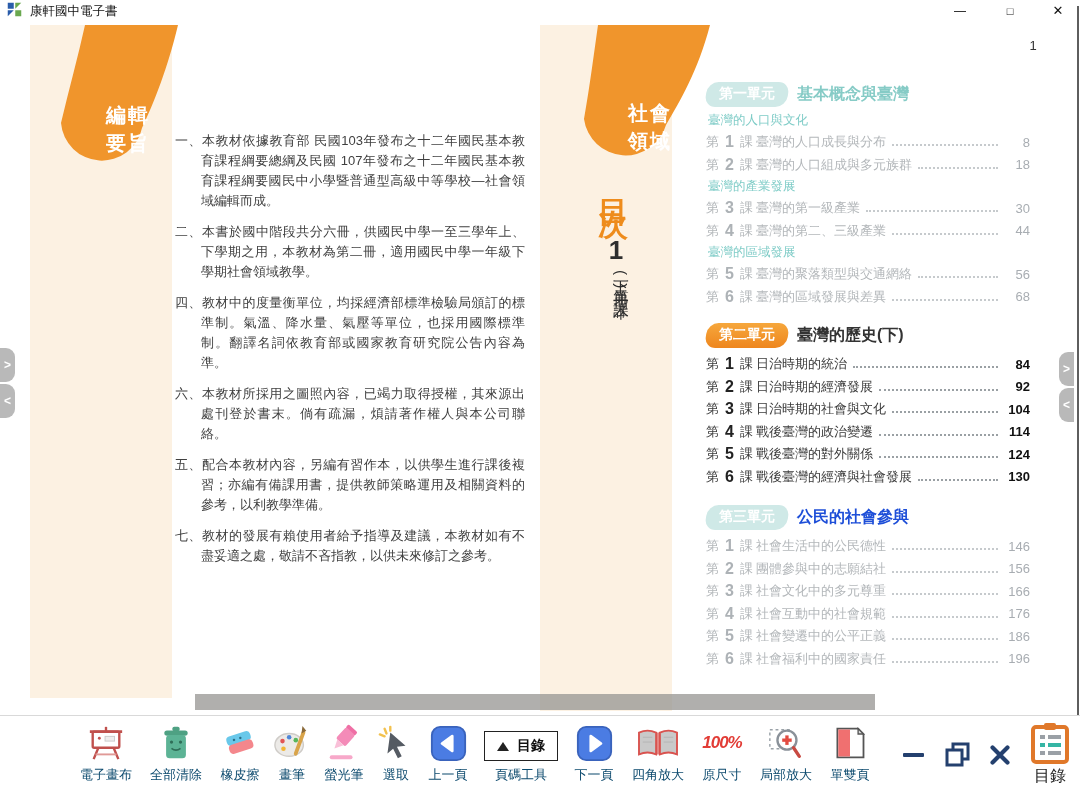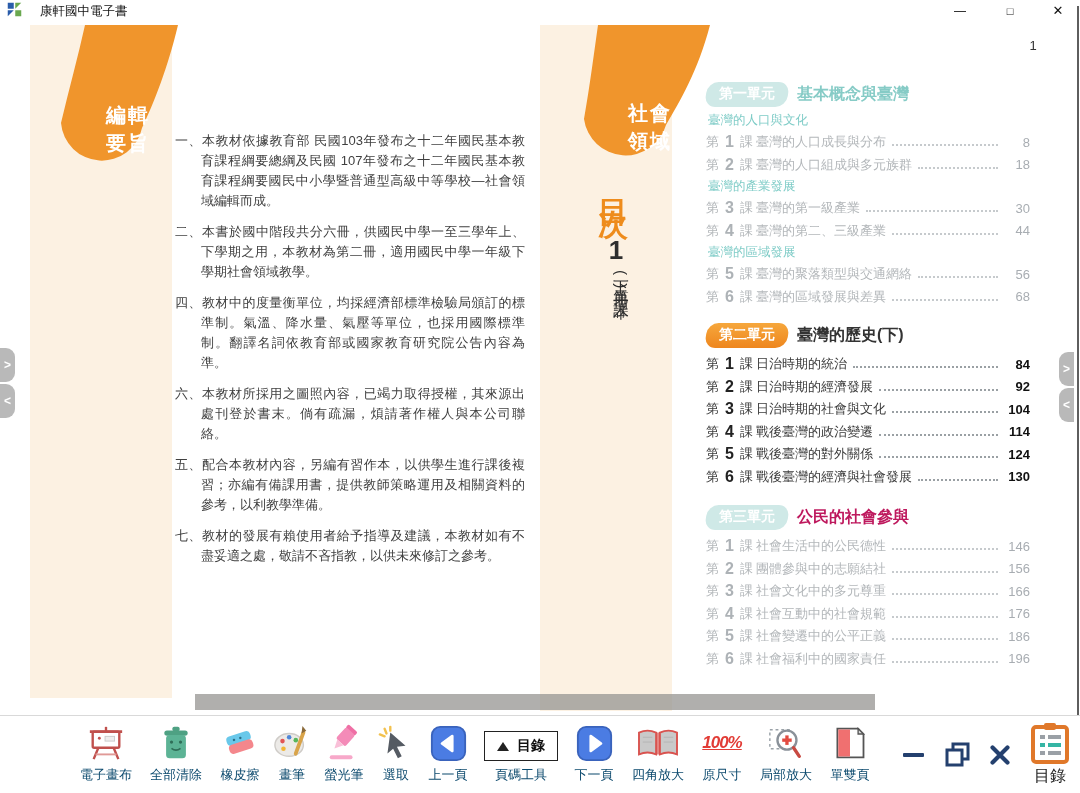--- a/index.html
+++ b/index.html
@@ -1,21 +1,21 @@
 <!DOCTYPE html>
 <html><head>
 <meta charset="utf-8">
 <style>
   * { margin:0; padding:0; box-sizing:border-box; }
   html,body { width:1080px; height:793px; overflow:hidden; }
   body { position:relative; background:#fff; font-family:"Liberation Sans","DejaVu Sans",sans-serif; }
 
   
   .titlebar { position:absolute; left:0; top:0; width:1080px; height:22px; background:#fff;
-              display:flex; align-items:center; padding-left:7px; gap:18px; }
+              display:flex; align-items:center; padding-left:7px; gap:8px; }
   .titlebar .app-title { font-size:12.5px; color:#111; }
   .win-btn { position:absolute; top:2px; width:30px; height:18px; text-align:center; line-height:18px;
              font-size:12px; color:#111; cursor:default; }
   .win-min  { left:945px; }
   .win-max  { left:995px; font-size:11px; }
   .win-close{ left:1043px; font-size:13px; }
   .win-edge { position:absolute; left:1077px; top:6px; width:2px; height:738px; background:#5e5e5e; }
 
   
   .page { position:absolute; background:#fff; }
@@ -50,21 +50,21 @@
                 transform:skewX(-8deg); }
   .unit-badge span{ display:inline-block; transform:skewX(8deg); }
   .unit-title { font-size:16px; font-weight:bold; }
   .u1 .unit-badge { background:#cfe9e7; }
   .u1 .unit-title { color:#86cbc6; }
   .u2 { margin-top:15px; }
   .u2 .unit-badge { background:linear-gradient(180deg,#f6a73c,#ee861e); }
   .u2 .unit-title { color:#333; }
   .u3 { margin-top:17px; }
   .u3 .unit-badge { background:#cfe9e7; }
-  .u3 .unit-title { color:#be185d; }
+  .u3 .unit-title { color:#1d4ed8; }
   .sec-heading { font-size:12.5px; color:#7fccc7; margin:2px 0 2px 2px; height:17px; }
   .lesson { display:flex; align-items:center; height:22.5px; font-size:13px; }
   .lesson .pre { }
   .lesson .num { font-size:16px; font-weight:bold; margin:0 6px; }
   .lesson .ltitle { margin-left:3px;font-family:Liberation Mono, monospace; }
   .leader { flex:1; border-bottom:2px dotted #c6cacd; margin:0 6px; position:relative; top:3px; }
   .lpage { min-width:26px; text-align:right; font-size:13px; }
   .u-inactive .pre,.u-inactive .ltitle { color:#b3b7ba; }
   .u-inactive .num { color:#adb2b6; }
   .u-inactive .lpage { color:#a8adb2; }
@@ -95,21 +95,21 @@
   .ks-logo { position:absolute; left:36px; top:722px; }
   .tool { display:flex; flex-direction:column; align-items:center; gap:3px; cursor:default; }
   .tool .ticon { height:40px; display:flex; align-items:center; justify-content:center; }
   .tool .tlabel { font-size:13px; color:#0c4a6e; white-space:nowrap; }
   .w58{min-width:56px;} .w46{min-width:44px;} .w34{min-width:32px;} .w72{min-width:74px;}
   .pagebox { width:74px; height:30px; border:1.5px solid #222; background:#fff; display:flex;
              align-items:center; justify-content:center; gap:8px; margin-top:6px; }
   .pagebox .tri { width:0; height:0; border-left:6px solid transparent; border-right:6px solid transparent;
                   border-bottom:9px solid #222; }
   .pagebox .pb-label { font-size:14px; font-weight:bold; color:#111; }
-  .pct { font-size:17px; font-weight:bold; color:#e23c36; font-style:italic; letter-spacing:-1px;text-decoration:underline; }
+  .pct { font-size:17px; font-weight:bold; color:#e23c36; font-style:italic; letter-spacing:-1px; }
   .winctl { display:flex; gap:12px; margin-left:14px; margin-top:12px; }
   .winctl .tool { gap:0; }
   .toc-tool { margin-left:auto; }
   .toc-tool .tlabel { font-size:16px; color:#222; }
 </style>
 </head>
 <body>
 
 <div class="titlebar">
   <span>

